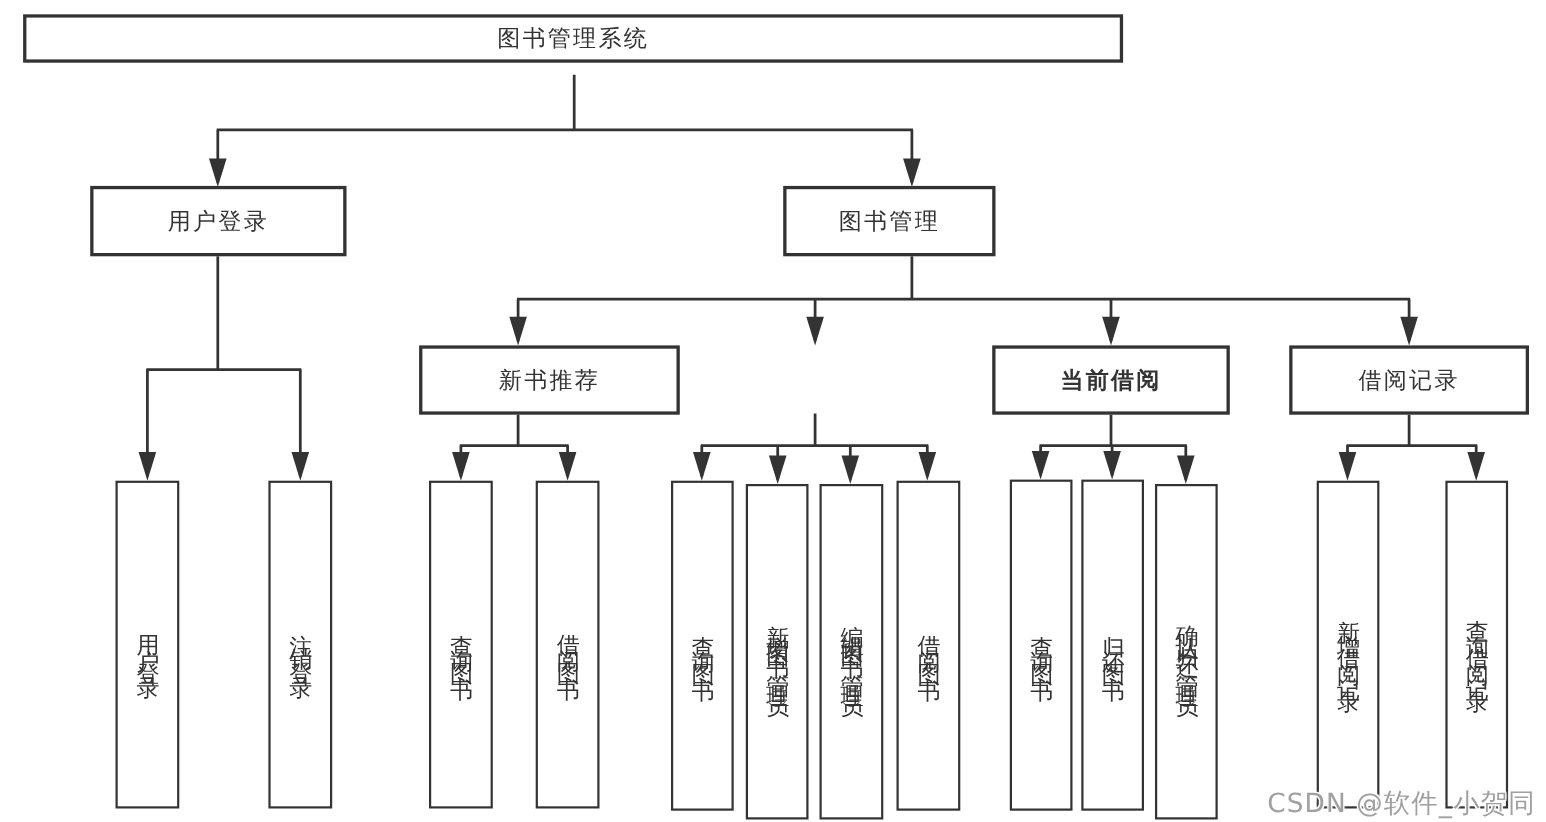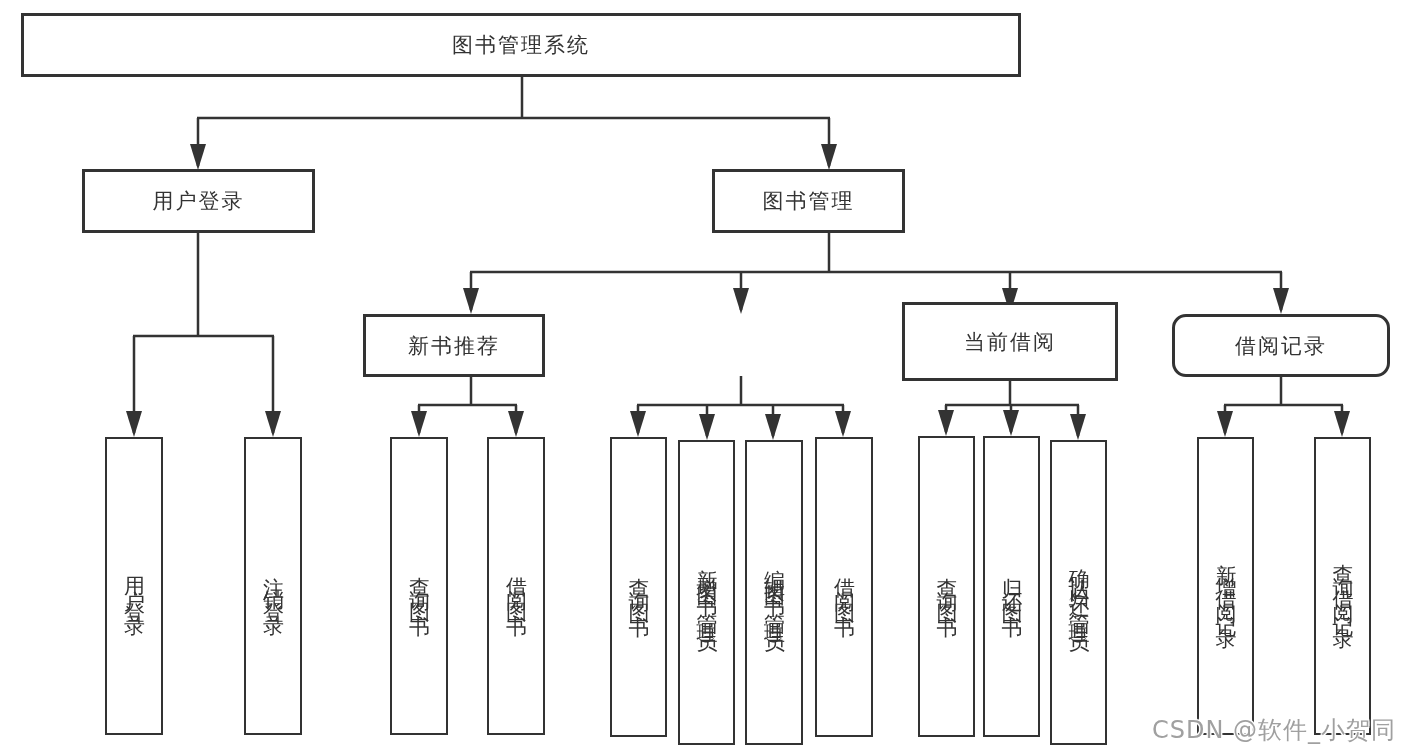--- a/index.html
+++ b/index.html
@@ -62,28 +62,28 @@
       <polygon points="765,414 781,414 773,440"></polygon>
       <polygon points="835,411 851,411 843,437"></polygon>
       <polygon points="938,410 954,410 946,436"></polygon>
       <polygon points="1003,410 1019,410 1011,436"></polygon>
       <polygon points="1070,414 1086,414 1078,440"></polygon>
       <polygon points="1217,411 1233,411 1225,437"></polygon>
       <polygon points="1334,411 1350,411 1342,437"></polygon>
     </g>
   </svg>
 
-  <div class="node" style="left:21px; top:13px; width:1000px; height:64px;">图书管理系统</div>
+  <div class="node" style="left:21px; top:13px; width:1000px; height:44px;">图书管理系统</div>
 
   <div class="node" style="left:82px; top:169px; width:233px; height:64px;">用户登录</div>
   <div class="node" style="left:712px; top:169px; width:193px; height:64px;">图书管理</div>
 
-  <div class="node" style="left:363px; top:314px; width:182px; height:63px;">新书推荐</div>
-  <div class="node" style="left:902px; top:302px; width:216px; height:79px;">当前借阅</div>
-  <div class="node" style="left:1172px; top:314px; width:218px; height:63px;border-radius:14px;">借阅记录</div>
+  <div class="node" style="left:381px; top:314px; width:237px; height:63px;">新书推荐</div>
+  <div class="node" style="left:902px; top:314px; width:216px; height:63px;font-weight:bold;">当前借阅</div>
+  <div class="node" style="left:1172px; top:314px; width:218px; height:63px;">借阅记录</div>
 
   <div class="node leaf" style="left:105px; top:437px; width:58px; height:298px;">
     <span class="vtext">用户登录</span>
   </div>
   <div class="node leaf" style="left:244px; top:437px; width:58px; height:298px;">
     <span class="vtext">注销登录</span>
   </div>
 
   <div class="node leaf" style="left:390px; top:437px; width:58px; height:298px;">
     <span class="vtext">查询图书</span>

